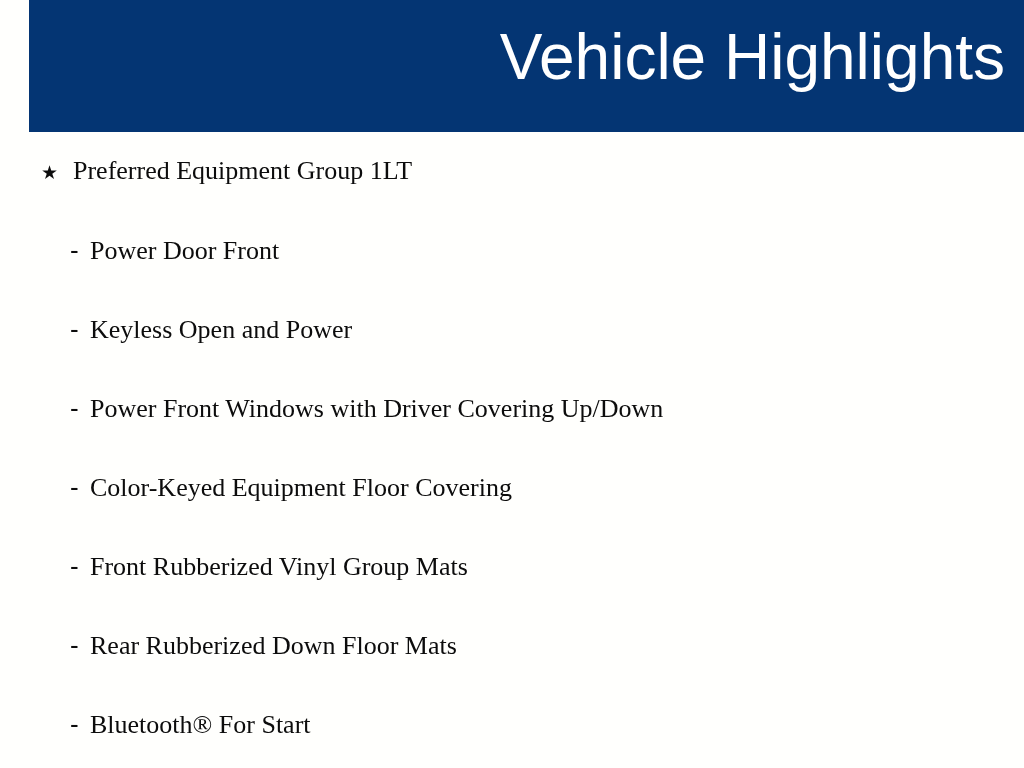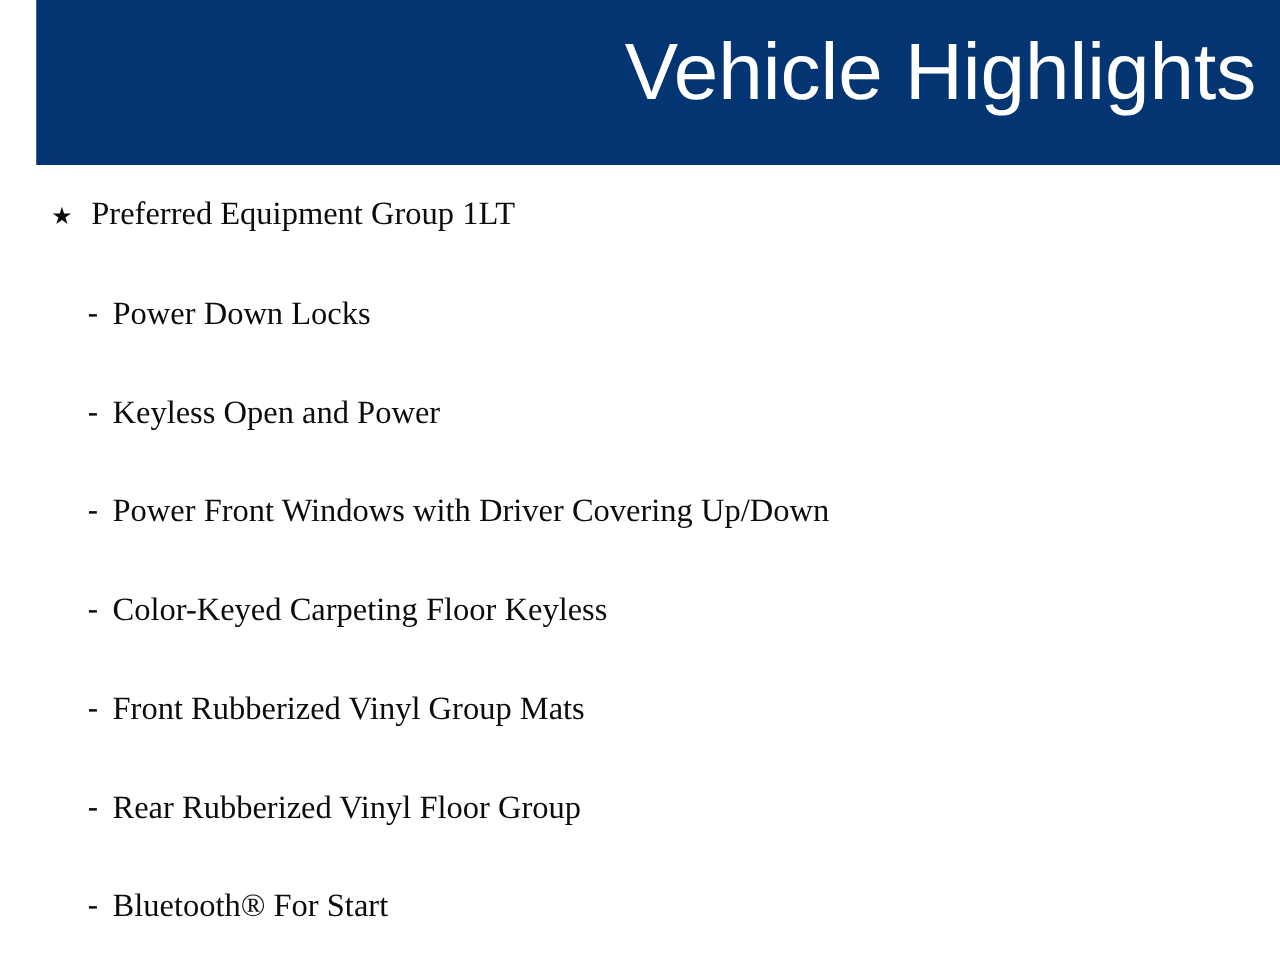--- a/index.html
+++ b/index.html
@@ -109,41 +109,41 @@
   </div>
 
   <div class="content">
 
   <div class="bullet-row level-1" style="top: 26px;">
         <span class="bullet-marker">★</span>
         <span class="bullet-text">Preferred Equipment Group 1LT</span>
       </div>
       <div class="bullet-row level-2" style="top: 105px;">
         <span class="bullet-marker">-</span>
-        <span class="bullet-text">Power Down Locks</span>
+        <span class="bullet-text">Power Door Front</span>
       </div>
       <div class="bullet-row level-2" style="top: 184px;">
         <span class="bullet-marker">-</span>
         <span class="bullet-text">Keyless Open and Power</span>
       </div>
       <div class="bullet-row level-2" style="top: 263px;">
         <span class="bullet-marker">-</span>
         <span class="bullet-text">Power Front Windows with Driver Covering Up/Down</span>
       </div>
       <div class="bullet-row level-2" style="top: 342px;">
         <span class="bullet-marker">-</span>
-        <span class="bullet-text">Color-Keyed Carpeting Floor Keyless</span>
+        <span class="bullet-text">Color-Keyed Equipment Floor Covering</span>
       </div>
       <div class="bullet-row level-2" style="top: 421px;">
         <span class="bullet-marker">-</span>
         <span class="bullet-text">Front Rubberized Vinyl Group Mats</span>
       </div>
       <div class="bullet-row level-2" style="top: 500px;">
         <span class="bullet-marker">-</span>
-        <span class="bullet-text">Rear Rubberized Vinyl Floor Group</span>
+        <span class="bullet-text">Rear Rubberized Down Floor Mats</span>
       </div>
       <div class="bullet-row level-2" style="top: 579px;">
         <span class="bullet-marker">-</span>
         <span class="bullet-text">Bluetooth® For Start</span>
       </div>
     </div>
 
 </div>
 
 </body></html>

